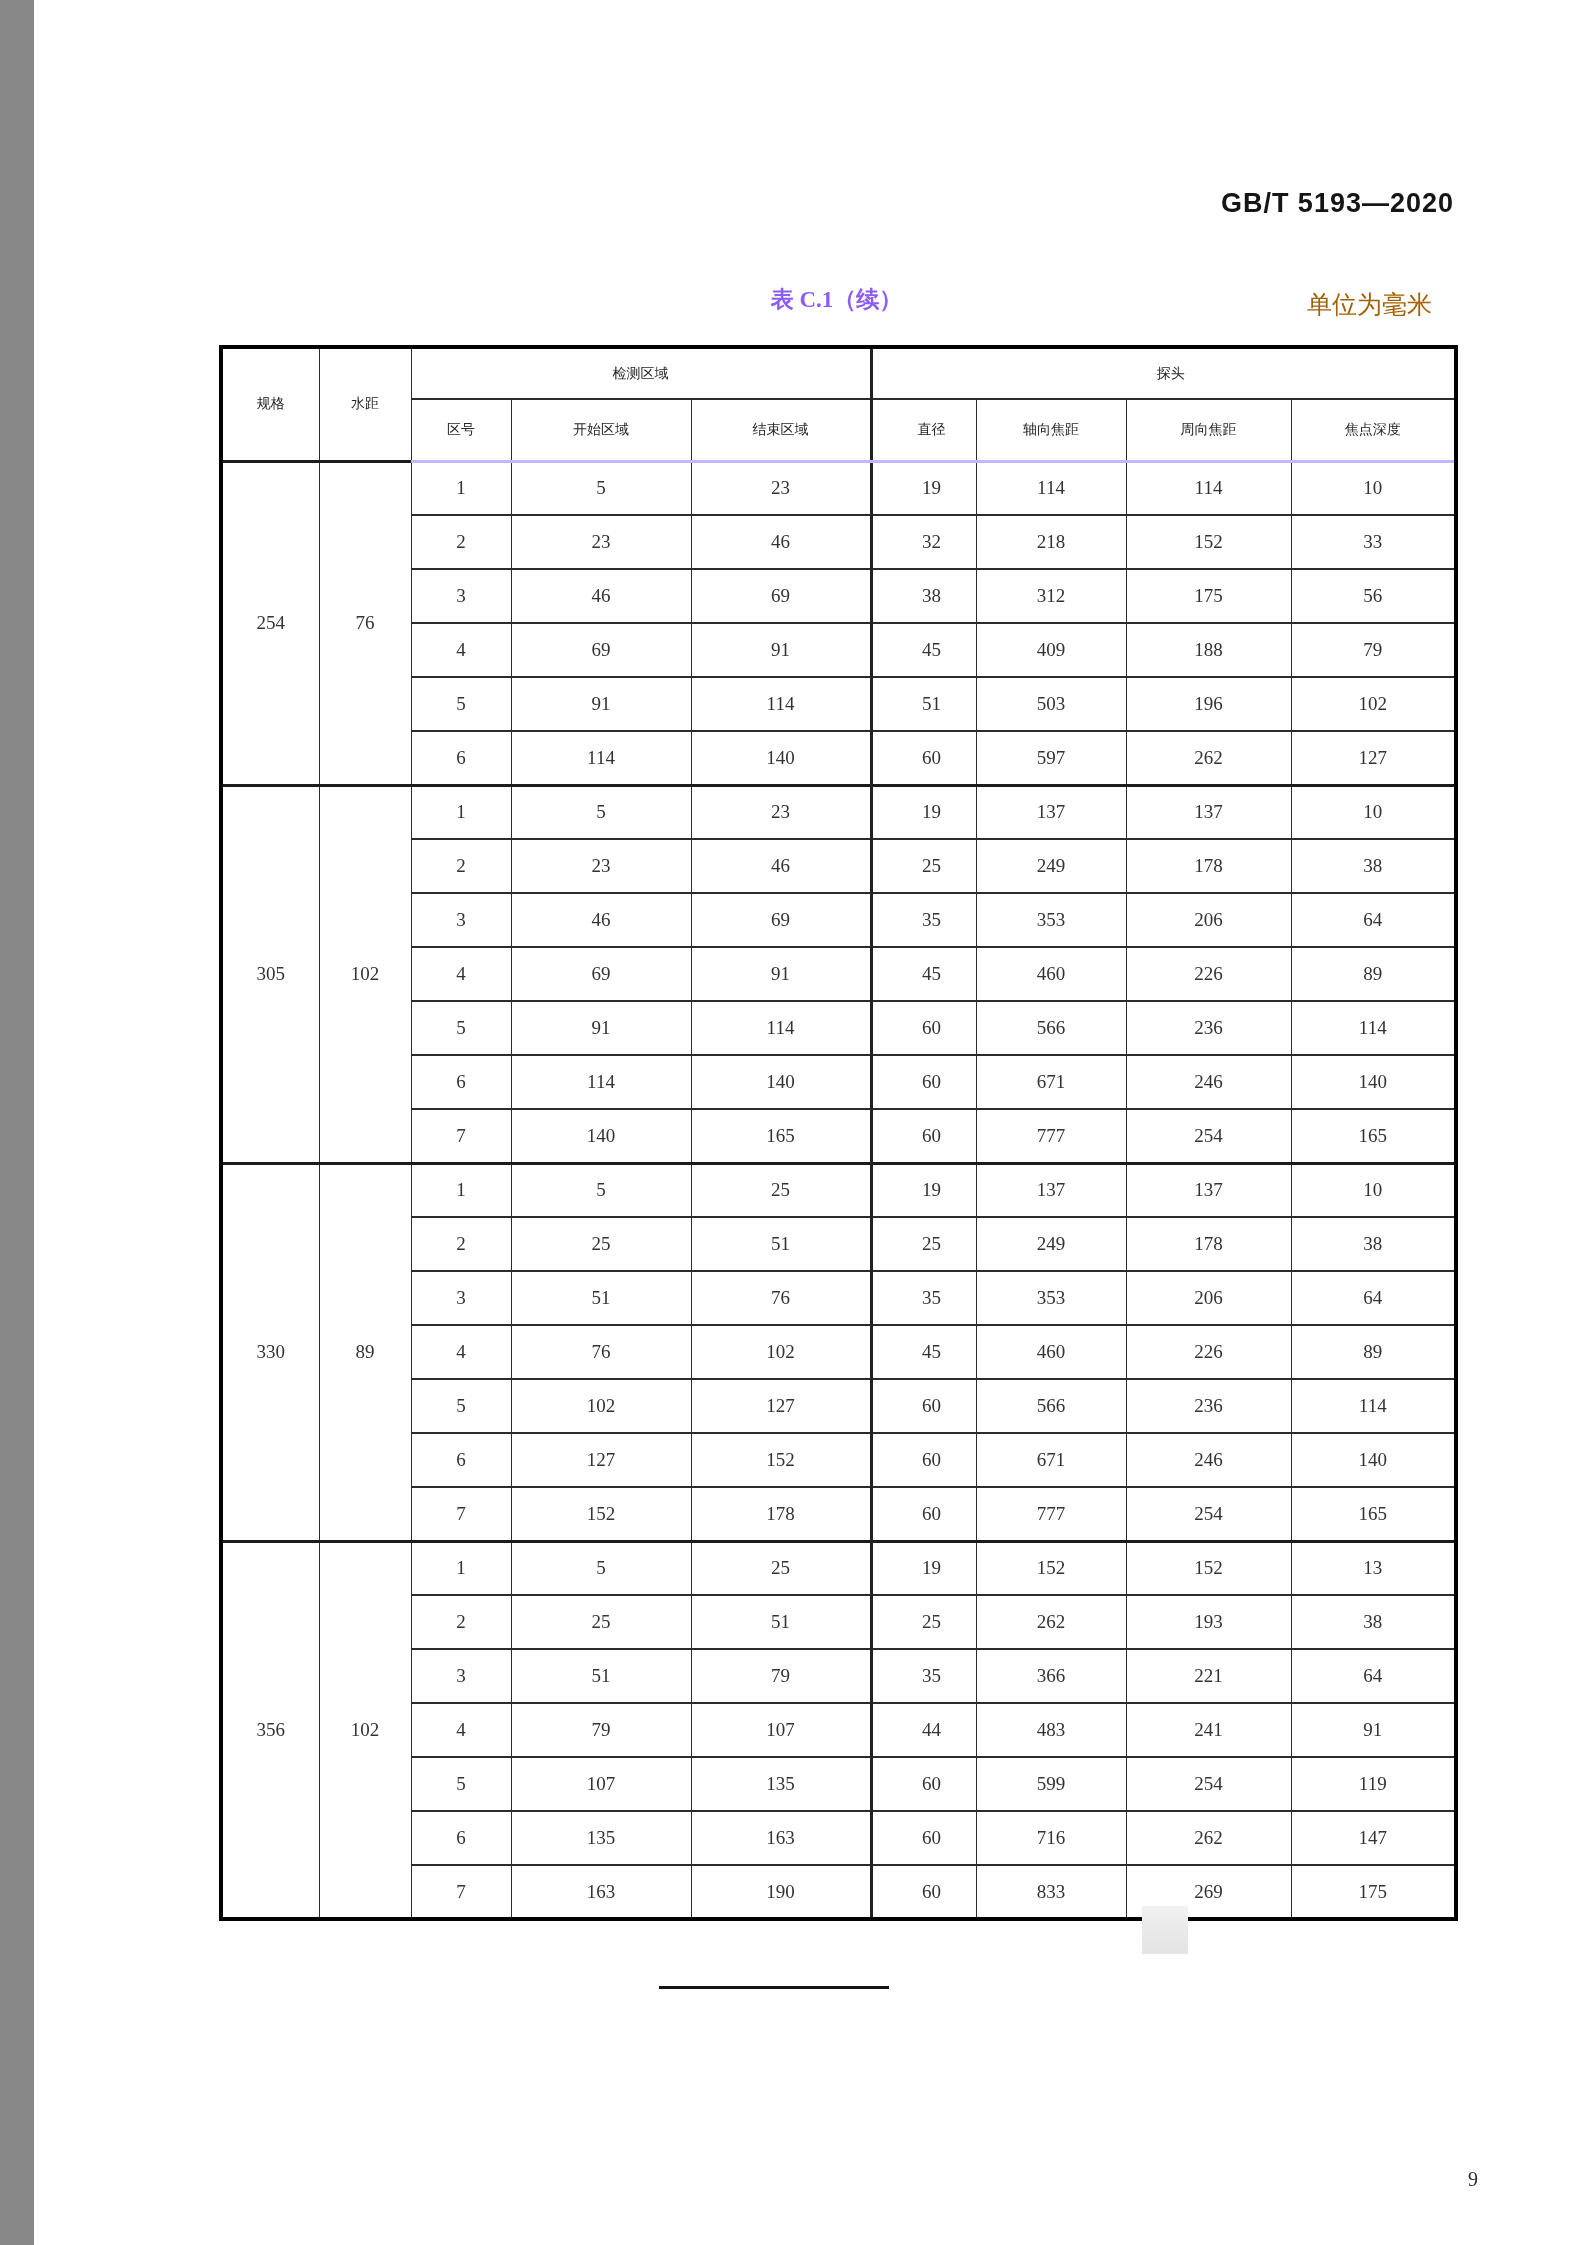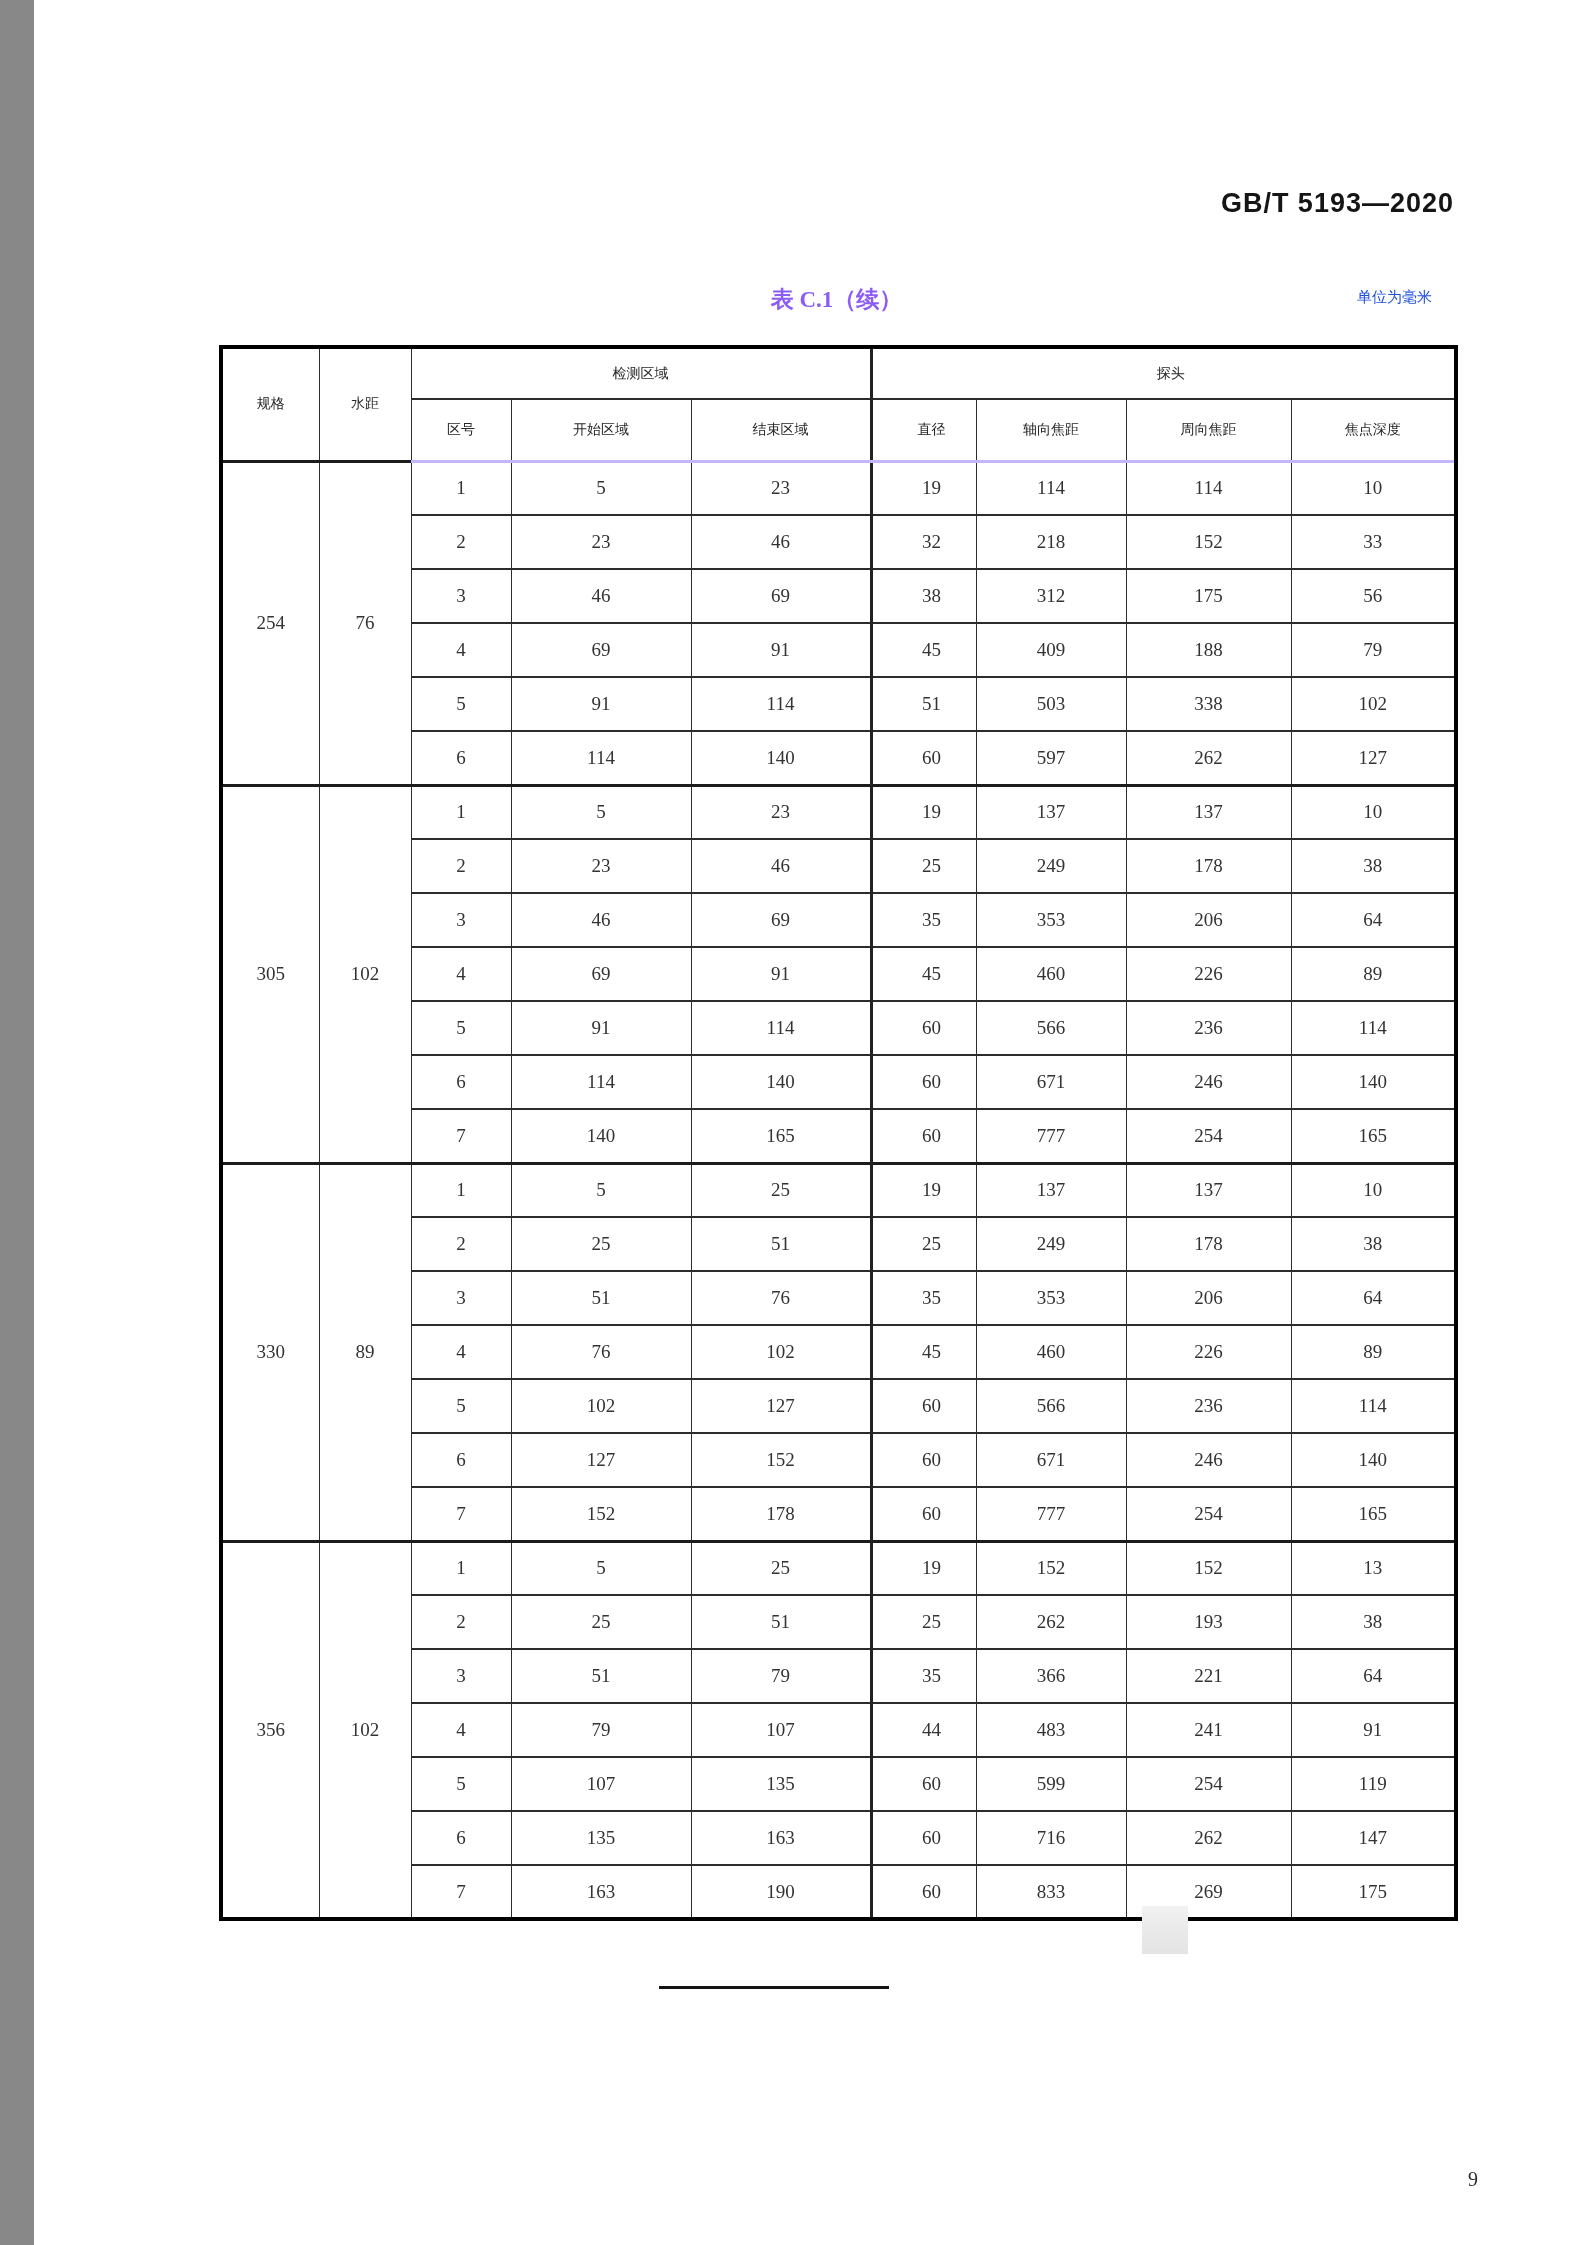--- a/index.html
+++ b/index.html
@@ -24,21 +24,21 @@
   .caption-row {
     position:absolute;
     top:284px; left:185px; width:1235px; height:34px;
   }
   .caption-title {
     position:absolute; left:0; right:0; text-align:center;
     font-weight:700; font-size:23px; color:#8b5cf6;
   }
   .unit-note {
     position:absolute; right:22px; top:4px;
-    font-size:15px; color:#1d4ed8;
+    font-size:25px; color:#a16207;
   }
   .std-table {
     position:absolute;
     left:185px; top:345px;
     width:1235px;
     border-collapse:collapse;
     table-layout:fixed;
     border:4px solid #000;
   }
   .std-table th, .std-table td {
@@ -158,21 +158,21 @@
           <td>409</td>
           <td>188</td>
           <td>79</td>
         </tr>
         <tr>
           <td>5</td>
           <td>91</td>
           <td>114</td>
           <td class="probe-start">51</td>
           <td>503</td>
-          <td>338</td>
+          <td>196</td>
           <td>102</td>
         </tr>
         <tr>
           <td>6</td>
           <td>114</td>
           <td>140</td>
           <td class="probe-start">60</td>
           <td>597</td>
           <td>262</td>
           <td>127</td>

